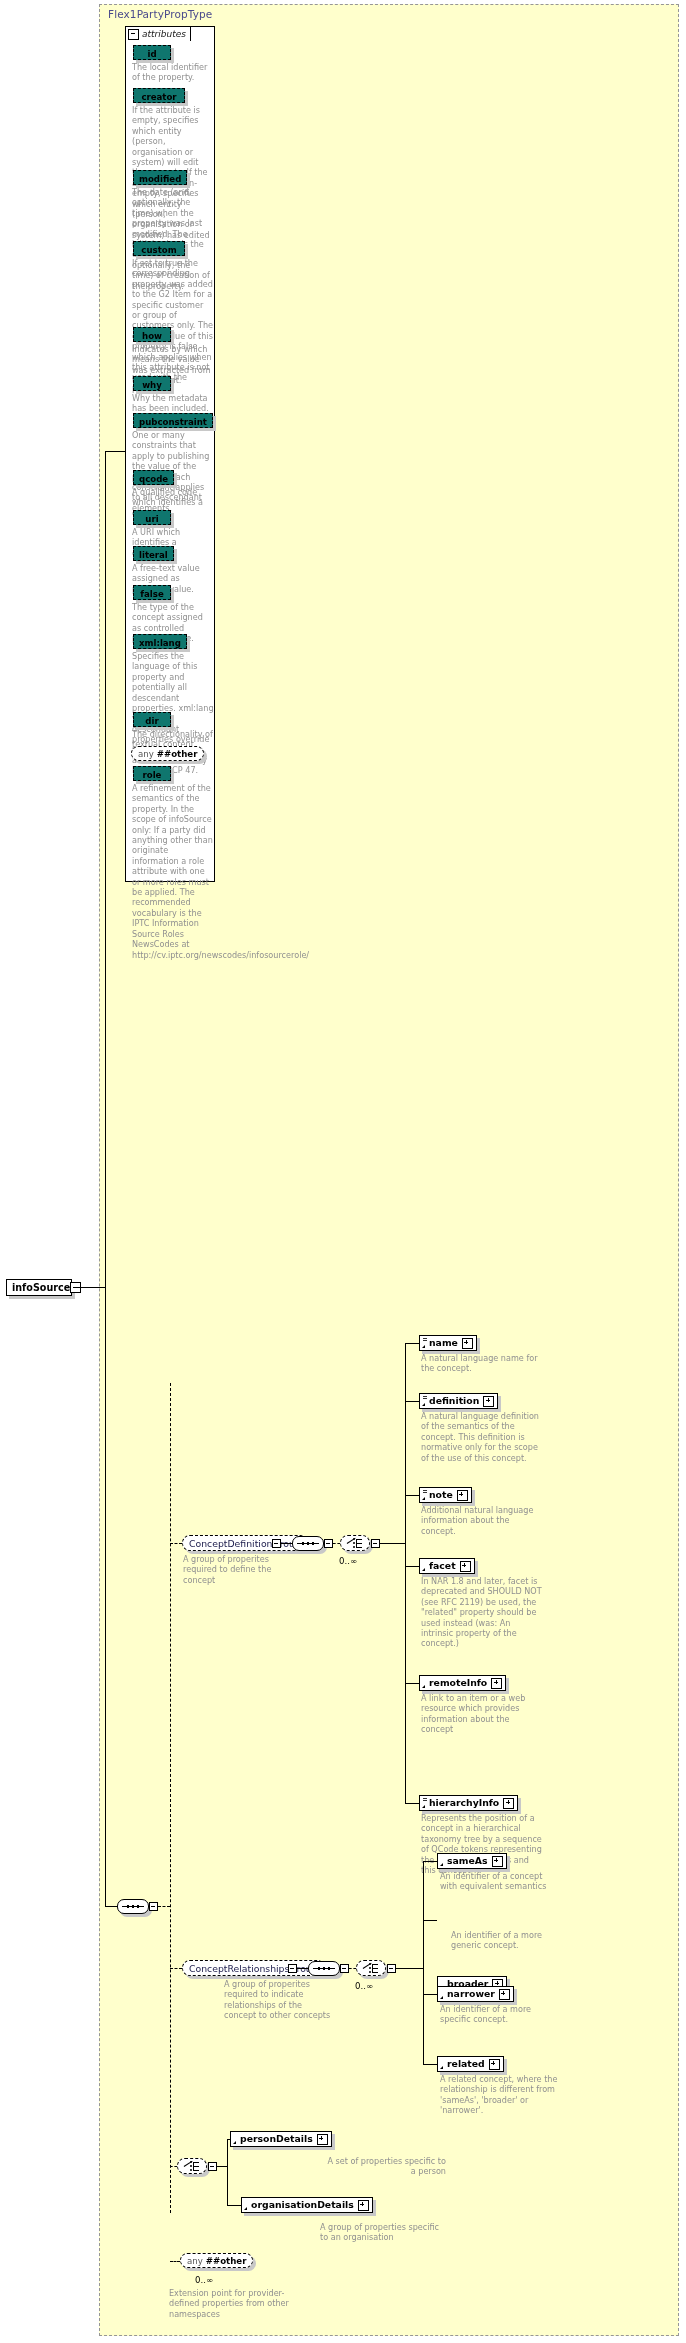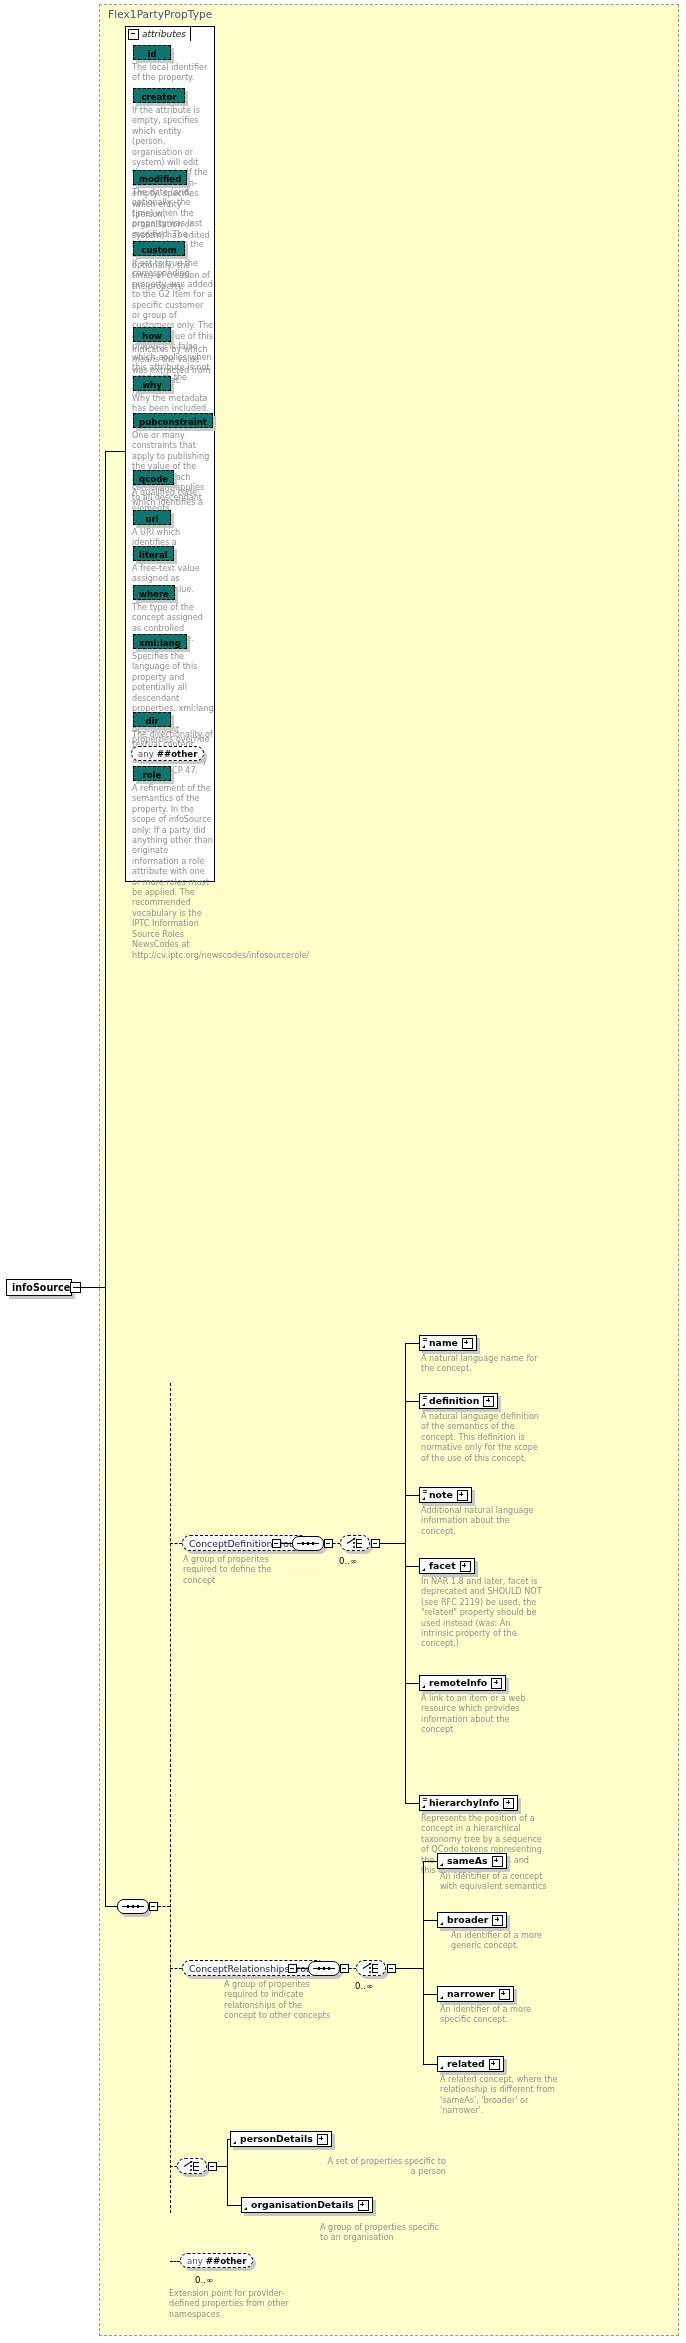--- a/index.html
+++ b/index.html
@@ -389,21 +389,21 @@
     <span>uri</span>
   </div>
   <div class="doc" style="left:132px; top:527px; width:82px;">A URI which identifies a concept.</div>
 
   <div class="attr" style="top:546px;">
     <span>literal</span>
   </div>
   <div class="doc" style="left:132px; top:563px; width:82px;">A free-text value assigned as property value.</div>
 
   <div class="attr" style="top:585px;">
-    <span>where</span>
+    <span>false</span>
   </div>
   <div class="doc" style="left:132px; top:602px; width:82px;">The type of the concept assigned as controlled property value.</div>
 
   <div class="attr wide" style="top:634px;">
     <span>xml:lang</span>
   </div>
   <div class="doc" style="left:132px; top:651px; width:82px;">Specifies the language of this property and potentially all descendant properties. xml:lang values of descendant properties override this value. Values are determined by Internet BCP 47.</div>
 
   <div class="attr" style="top:712px;">
     <span>dir</span>
@@ -547,21 +547,21 @@
   <div class="ln v" style="left:423px; top:1861px; height:203px;"></div>
 
   <div class="ln h" style="left:423px; top:1861px; width:14px;"></div>
   <div class="elem" style="left:437px; top:1853px;">
     <span class="etxt">sameAs</span>
     <span class="toggle plus"></span>
   </div>
   <div class="doc" style="left:440px; top:1871px; width:112px;">An identifier of a concept with equivalent semantics</div>
 
   <div class="ln h" style="left:423px; top:1920px; width:14px;"></div>
-  <div class="elem" style="left:437px; top:1912px;">
+  <div class="elem" style="left:437px; top:1976px;">
     <span class="etxt">broader</span>
     <span class="toggle plus"></span>
   </div>
   <div class="doc" style="left:451px; top:1930px; width:110px;">An identifier of a more generic concept.</div>
 
   <div class="ln h" style="left:423px; top:1994px; width:14px;"></div>
   <div class="elem" style="left:437px; top:1986px;">
     <span class="etxt">narrower</span>
     <span class="toggle plus"></span>
   </div>

